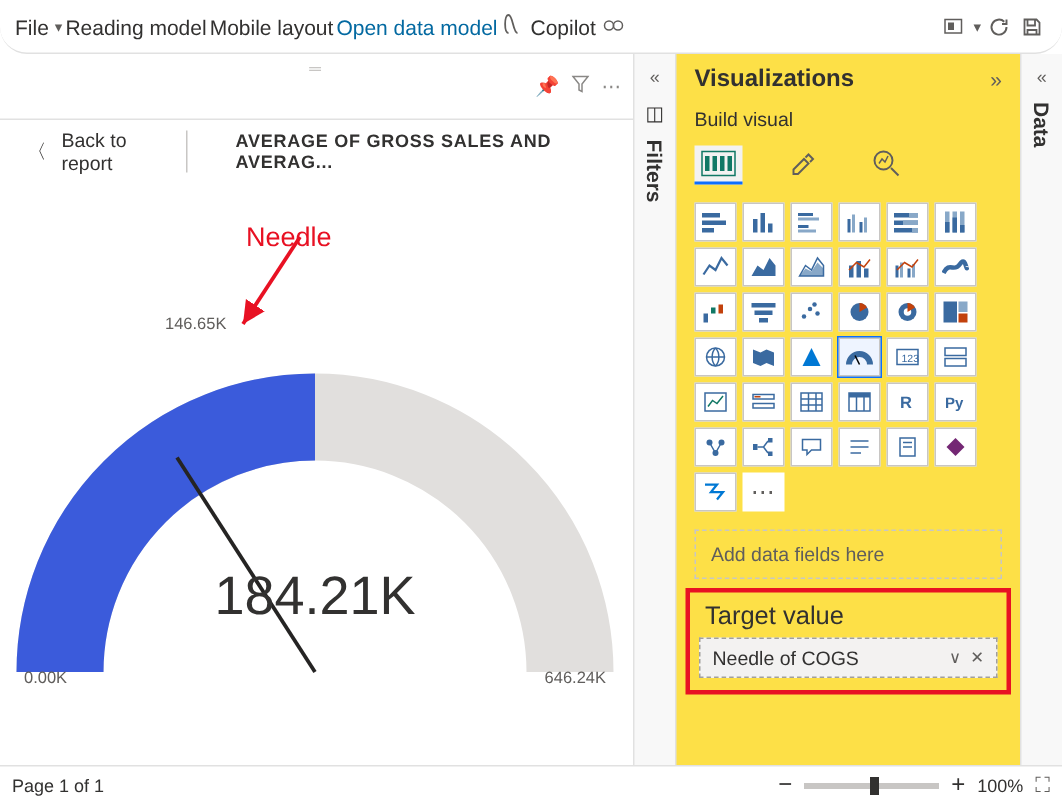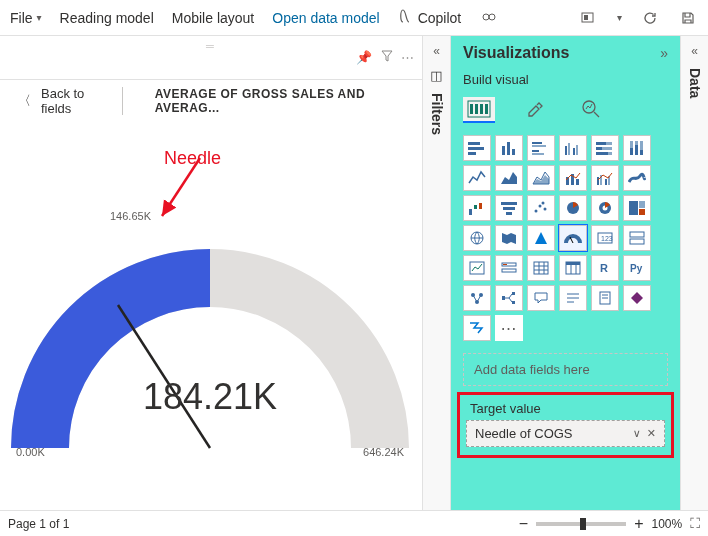--- a/index.html
+++ b/index.html
@@ -1,18 +1,18 @@
 <!DOCTYPE html>
 <html><head>
 <meta charset="utf-8">
 <style>
 * { box-sizing: border-box; margin: 0; padding: 0; }
 body { font-family: "Segoe UI", Arial, sans-serif; font-size: 13px; color: #323130; background: #fff; width: 708px; height: 536px; overflow: hidden; position: relative; }
 
-.toolbar { height: 36px; display: flex; align-items: center; padding: 0 10px; gap: 18px; border-bottom: 1px solid #e1e1e1; }
+.toolbar { height: 36px; display: flex; align-items: center; padding: 0 10px; gap: 2px; border-bottom: 1px solid #e1e1e1; border-radius: 18px; }
 .toolbar .item { font-size: 14px; color: #323130; cursor: pointer; display: flex; align-items: center; gap: 4px; }
 .toolbar .item.disabled { color: #0369a1; }
 .toolbar .spacer { flex: 1; }
 .toolbar .icon-btn { width: 20px; height: 20px; display: flex; align-items: center; justify-content: center; cursor: pointer; }
 .chev { font-size: 10px; color: #605e5c; }
 
 .main { display: flex; height: calc(100% - 36px - 26px); }
 
 .canvas { flex: 1; position: relative; background: #fff; }
 .canvas-header { height: 44px; display: flex; align-items: center; padding: 0 12px; border-bottom: 1px solid #e1e1e1; position: relative; }
@@ -29,38 +29,38 @@
 .gauge-svg { width: 100%; height: 100%; }
 .gauge-value { position: absolute; top: 158px; left: 0; width: 100%; text-align: center; font-size: 36px; font-weight: 400; color: #323130; }
 .gauge-min { position: absolute; bottom: 20px; left: 6px; font-size: 11px; color: #605e5c; }
 .gauge-max { position: absolute; bottom: 20px; right: 6px; font-size: 11px; color: #605e5c; }
 .gauge-needle-label { position: absolute; top: -8px; left: 100px; font-size: 11px; color: #605e5c; }
 
 .filters-rail { width: 28px; border-left: 1px solid #e1e1e1; display: flex; flex-direction: column; align-items: center; padding-top: 8px; gap: 10px; background: #f8f8f8; }
 .filters-rail .caret { font-size: 12px; color: #605e5c; cursor: pointer; }
 .filters-rail .vtext { writing-mode: vertical-rl; font-size: 14px; font-weight: 600; color: #323130; }
 
-.viz-panel { width: 230px; border-left: 1px solid #e1e1e1; display: flex; flex-direction: column; background: #5eead4; }
+.viz-panel { width: 230px; border-left: 1px solid #e1e1e1; display: flex; flex-direction: column; background: #fde047; }
 .viz-head { display: flex; align-items: center; justify-content: space-between; padding: 8px 12px; }
 .viz-head h3 { font-size: 16px; font-weight: 700; }
 .viz-head .car { font-size: 14px; color: #605e5c; cursor: pointer; }
 .sub { font-size: 13px; padding: 2px 12px 6px; color: #323130; }
 .tab-icons { display: flex; gap: 24px; padding: 4px 12px 8px; }
 .tab-icons .ticon { width: 32px; height: 26px; display: flex; align-items: center; justify-content: center; border-bottom: 2px solid transparent; cursor: pointer; }
 .tab-icons .ticon.active { border-bottom: 2px solid #0d6efd; background: #f3f2f1; }
 
 .viz-grid { display: grid; grid-template-columns: repeat(6, 28px); gap: 4px; padding: 4px 12px; }
 .viz-grid .cell { width: 28px; height: 26px; border: 1px solid #c8c6c4; display: flex; align-items: center; justify-content: center; cursor: pointer; font-size: 12px; background: #fff; }
 .viz-grid .cell.sel { outline: 1px solid #0d6efd; background: #eef4ff; }
 .viz-grid .cell.more { border: none; font-size: 16px; letter-spacing: 1px; color: #605e5c; }
 
 .field-well { margin: 8px 12px 4px; border: 1px dashed #c8c6c4; padding: 8px 10px; font-size: 13px; color: #605e5c; cursor: pointer; }
 
 .target-block { border: 3px solid #e81123; margin: 2px 6px 6px; padding: 4px 6px 8px; }
-.target-label { font-size: 13px; color: #323130; padding: 2px 4px 4px; }
+.target-label { font-size: 17px; color: #323130; padding: 2px 4px 4px; }
 .target-pill { border: 1px dashed #a19f9d; background: #f3f2f1; padding: 5px 8px; display: flex; align-items: center; justify-content: space-between; font-size: 13px; cursor: pointer; }
 .target-pill .pill-icons { display: flex; gap: 6px; color: #605e5c; font-size: 11px; }
 
 .data-rail { width: 28px; border-left: 1px solid #e1e1e1; display: flex; flex-direction: column; align-items: center; padding-top: 8px; gap: 10px; background: #f8f8f8; }
 .data-rail .caret { font-size: 12px; color: #605e5c; cursor: pointer; }
 .data-rail .vtext { writing-mode: vertical-rl; font-size: 14px; font-weight: 600; color: #323130; }
 
 .status { position: absolute; bottom: 0; left: 0; right: 0; height: 26px; border-top: 1px solid #e1e1e1; display: flex; align-items: center; padding: 0 8px; font-size: 12px; background: #fff; }
 .status .sp { flex: 1; }
 .zoom { display: flex; align-items: center; gap: 8px; }
@@ -120,21 +120,21 @@
         <span>📌</span>
         <span><svg width="12" height="12" viewBox="0 0 12 12">
               <path d="M1 1h10L7 6v5l-2-1V6z" fill="none" stroke="#8a8886"></path>
             </svg></span>
         <span>⋯</span>
       </div>
     </div>
     <div class="back-row">
       <div class="back-btn">
         <span>〈</span>
-        <span>Back to fields</span>
+        <span>Back to report</span>
       </div>
       <div class="vtitle">AVERAGE OF GROSS SALES AND AVERAG...</div>
     </div>
 
     <div class="annot">Needle</div>
     <svg class="arrow-svg" width="70" height="80">
       <defs>
           <marker id="ah" markerWidth="8" markerHeight="8" refX="6" refY="3" orient="auto">
             <path d="M0 0L6 3L0 6z" fill="#e81123"></path>
           </marker>

